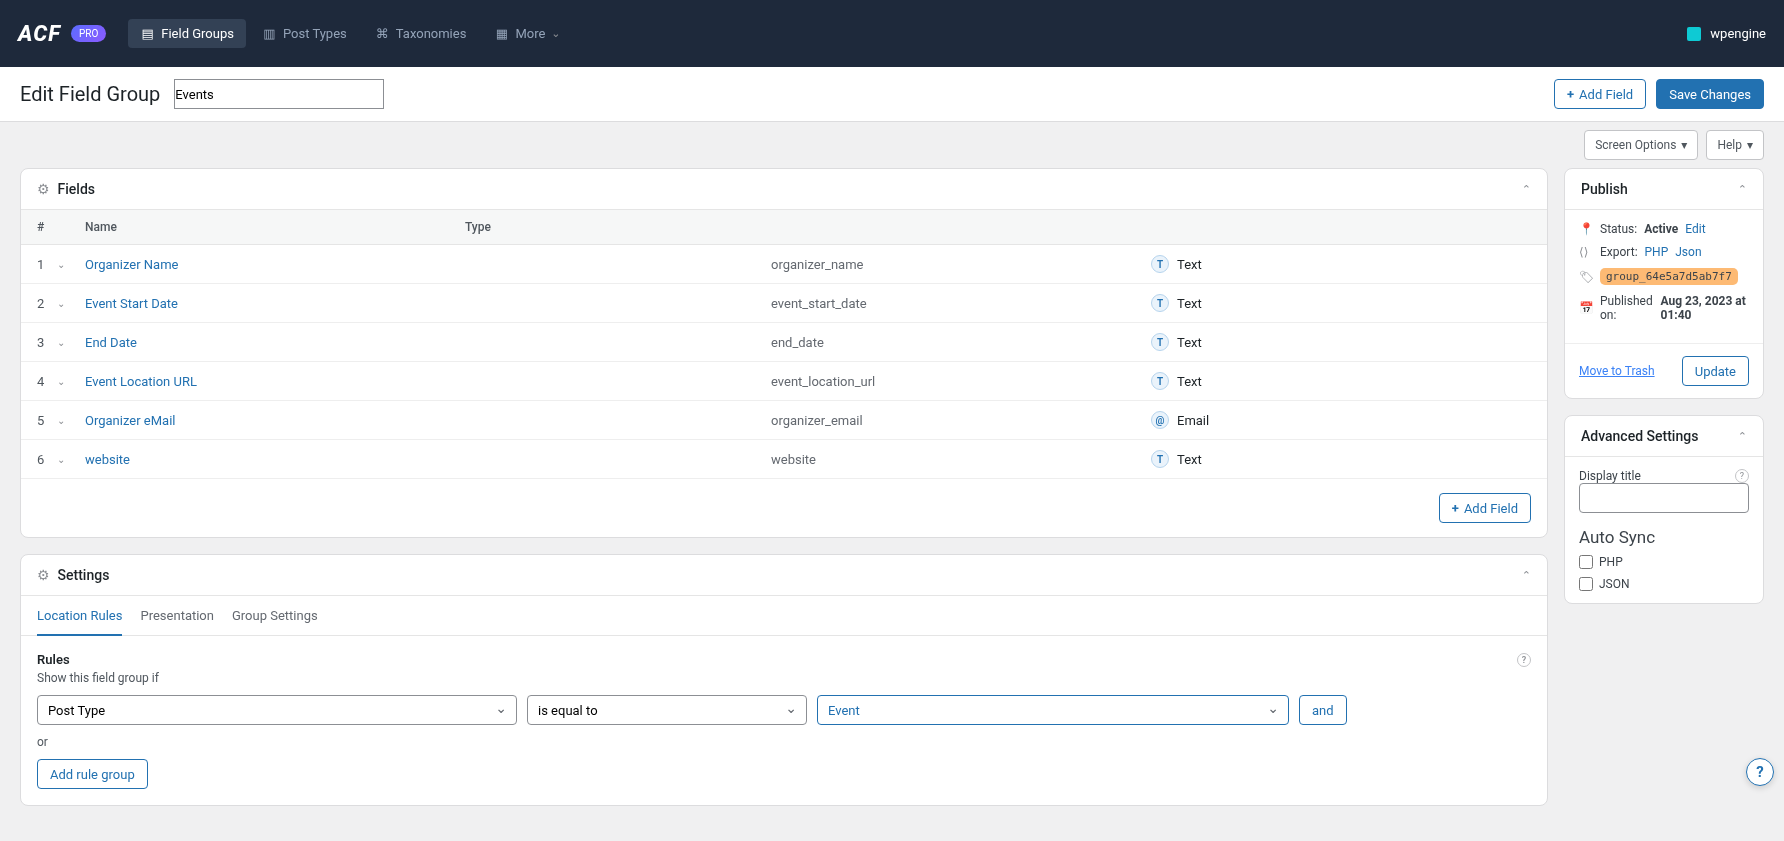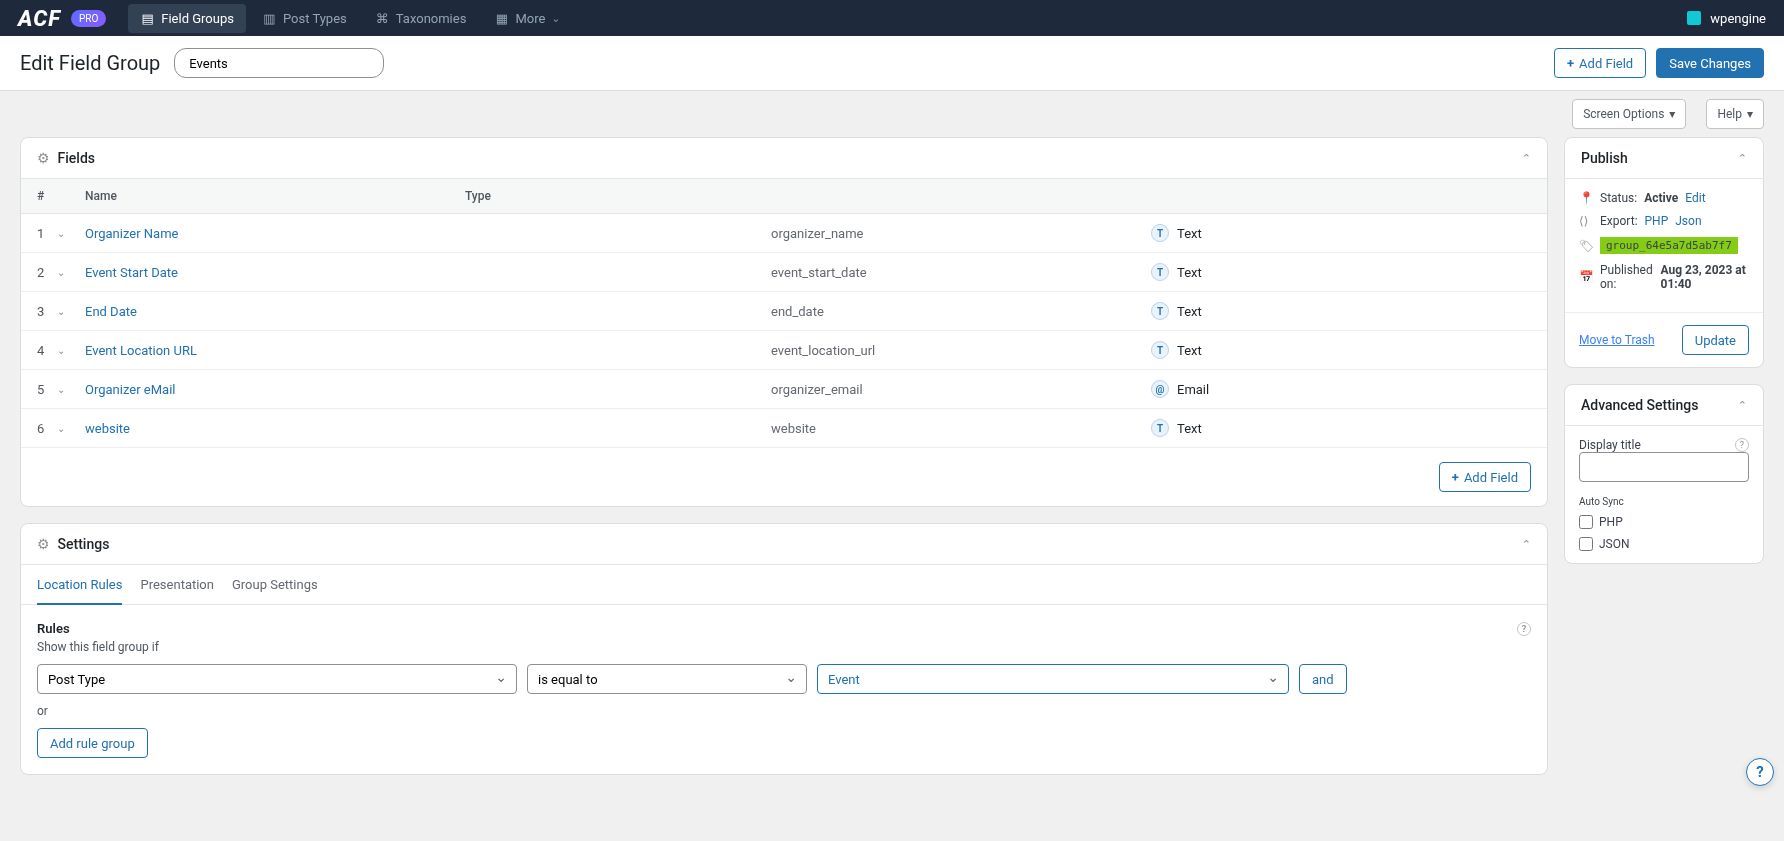--- a/index.html
+++ b/index.html
@@ -1,39 +1,39 @@
 <!DOCTYPE html>
 <html><head>
 <meta charset="utf-8">
 <style>
 *{box-sizing:border-box;margin:0;padding:0;font-family:-apple-system,BlinkMacSystemFont,"Segoe UI",Roboto,sans-serif}
 body{background:#f0f0f1;color:#1d2327;font-size:13px}
-.topbar{background:#1e293b;height:36px;display:flex;align-items:center;padding:4px 18px;justify-content:space-between}
+.topbar{background:#1e293b;height:67px;display:flex;align-items:center;padding:4px 18px;justify-content:space-between}
 .topbar-left{display:flex;align-items:center;gap:10px}
 .acf-logo{color:#fff;font-weight:800;font-size:22px;letter-spacing:1px;font-style:italic}
 .pro-badge{background:linear-gradient(135deg,#5b6cff,#8c5bff);color:#fff;font-size:10px;font-weight:400;padding:3px 8px;border-radius:10px}
 .top-nav{display:flex;gap:4px;margin-left:12px}
 .top-nav-item{display:flex;align-items:center;gap:6px;color:#94a3b8;padding:7px 12px;border-radius:4px;font-size:13px;cursor:pointer}
 .top-nav-item.active{background:#334155;color:#fff}
 .nav-icon{width:15px;height:15px;display:flex;align-items:center;justify-content:center}
 .wpengine{display:flex;align-items:center;gap:9px;color:#fff;font-size:13px}
 .wpengine-icon{width:14px;height:14px;background:#0ecad4;border-radius:2px}
 
 .header-row{background:#fff;border-bottom:1px solid #dcdcde;padding:12px 20px;display:flex;align-items:center;justify-content:space-between}
 .header-left{display:flex;align-items:center;gap:14px}
 .page-title{font-size:20px;font-weight:400;color:#1d2327}
-.title-input{border:1px solid #8c8f94;border-radius:12px;padding:6px 14px;font-size:13px;width:210px;height:30px}
+.title-input{border:1px solid #8c8f94;border-radius:0;padding:6px 0;font-size:13px;width:210px;height:30px}
 .header-right{display:flex;gap:10px;align-items:center}
 .btn{border-radius:4px;padding:6px 12px;font-size:13px;cursor:pointer;display:inline-flex;align-items:center;gap:5px;border:1px solid transparent;height:30px}
 .btn-primary{background:#2271b1;color:#fff;border-color:#2271b1}
 .btn-secondary{background:#fff;color:#2271b1;border:1px solid #2271b1}
 .btn-ghost{background:#fff;border:1px solid #c3c4c7;color:#50575e;padding:5px 10px;font-size:12px}
 .plus-icon{font-weight:700;color:#2271b1}
 
-.screen-opts{display:flex;justify-content:flex-end;gap:20px;padding:8px 20px}
+.screen-opts{display:flex;justify-content:flex-end;gap:8px;padding:8px 20px}
 
 .content{display:flex;gap:16px;padding:0 20px 20px}
 .main-col{flex:1;display:flex;flex-direction:column;gap:16px}
 .side-col{width:200px;display:flex;flex-direction:column;gap:16px}
 
 .panel{background:#fff;border:1px solid #dcdcde;border-radius:8px}
 .panel-head{display:flex;align-items:center;justify-content:space-between;padding:12px 16px;border-bottom:1px solid #e5e5e5}
 .panel-title{font-size:14px;font-weight:500;color:#1d2327;display:flex;align-items:center;gap:8px}
 .chev{color:#8c8f94;font-size:11px}
 .fields-head{display:flex;padding:10px 16px;border-bottom:1px solid #e5e5e5;background:#f6f7f7;font-size:12px;color:#50575e;font-weight:500}
@@ -68,21 +68,21 @@
 .sel-wide2{width:472px}
 .select.highlight{border-color:#2271b1;color:#2271b1}
 .and-btn{border:1px solid #2271b1;color:#2271b1;background:#fff;border-radius:4px;padding:0 12px;height:30px;font-size:13px;cursor:pointer}
 .or-text{font-size:12px;color:#50575e;margin:10px 0}
 .help-icon{width:14px;height:14px;border:1px solid #c3c4c7;border-radius:50%;display:inline-flex;align-items:center;justify-content:center;font-size:9px;color:#8c8f94}
 
 .side-body{padding:12px 14px;font-size:12px;color:#3c434a}
 .meta-row{display:flex;align-items:center;gap:7px;margin-bottom:9px}
 .meta-icn{width:14px;color:#8c8f94;font-size:12px}
 .meta-row a{color:#2271b1;text-decoration:none}
-.key-code{background:#84cc16;padding:2px 6px;border-radius:0;font-family:monospace;font-size:11px}
+.key-code{background:#fdba74;padding:2px 6px;border-radius:5px;font-family:monospace;font-size:11px}
 .pub-actions{display:flex;justify-content:space-between;align-items:center;border-top:1px solid #eee;padding:12px 14px}
 .trash{color:#3b82f6;text-decoration:underline;cursor:pointer;font-size:12px}
 .side-label{font-size:12px;color:#3c434a;display:flex;justify-content:space-between;align-items:center;}
 .side-input{width:100%;border:1px solid #8c8f94;border-radius:4px;height:30px;padding:0 8px}
 .check-row{display:flex;align-items:center;gap:6px;margin-top:8px;font-size:12px}
 .check-row input{width:14px;height:14px}
 
 .float-help{position:fixed;right:10px;bottom:55px;width:28px;height:28px;background:#fff;border:1px solid #2271b1;border-radius:50%;display:flex;align-items:center;justify-content:center;color:#2271b1;font-size:15px;font-weight:700;box-shadow:0 2px 6px rgba(0,0,0,.15)}
 </style>
 </head>
@@ -306,21 +306,21 @@
       <div class="panel-head">
           <div class="panel-title">Advanced Settings</div>
           <span class="chev">⌃</span>
         </div>
       <div class="side-body">
         <div class="side-label">
             <span>Display title</span>
             <span class="help-icon">?</span>
           </div>
         <input class="side-input" style="">
-        <div style="margin-top:14px;font-size:10px">Auto Sync</div>
+        <div style="margin-top:14px;font-size:17px">Auto Sync</div>
         <label class="check-row">
             <input type="checkbox" style="">
             <span>PHP</span>
           </label>
         <label class="check-row">
             <input type="checkbox" style="">
             <span>JSON</span>
           </label>
       </div>
     </div>

